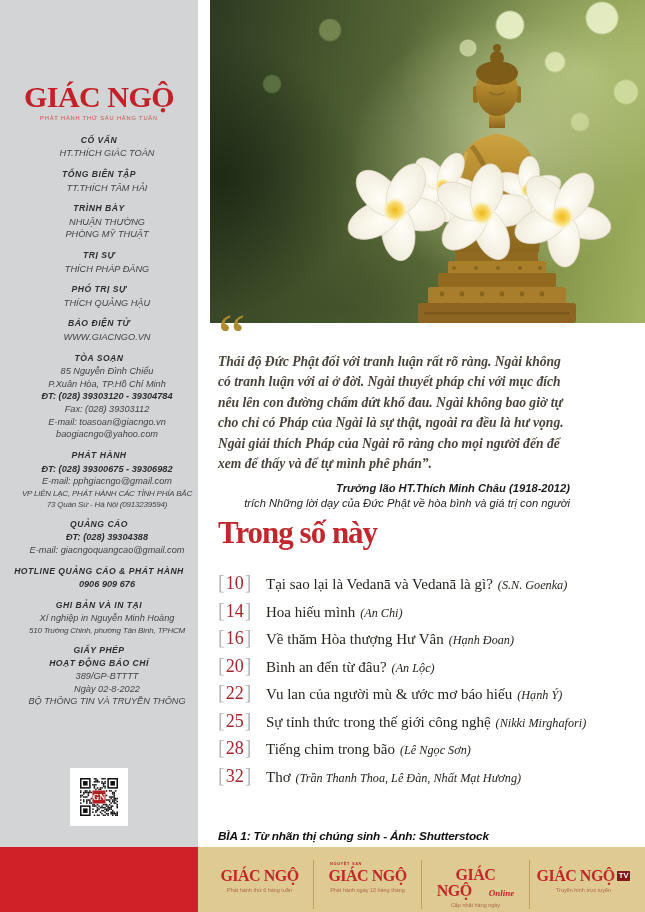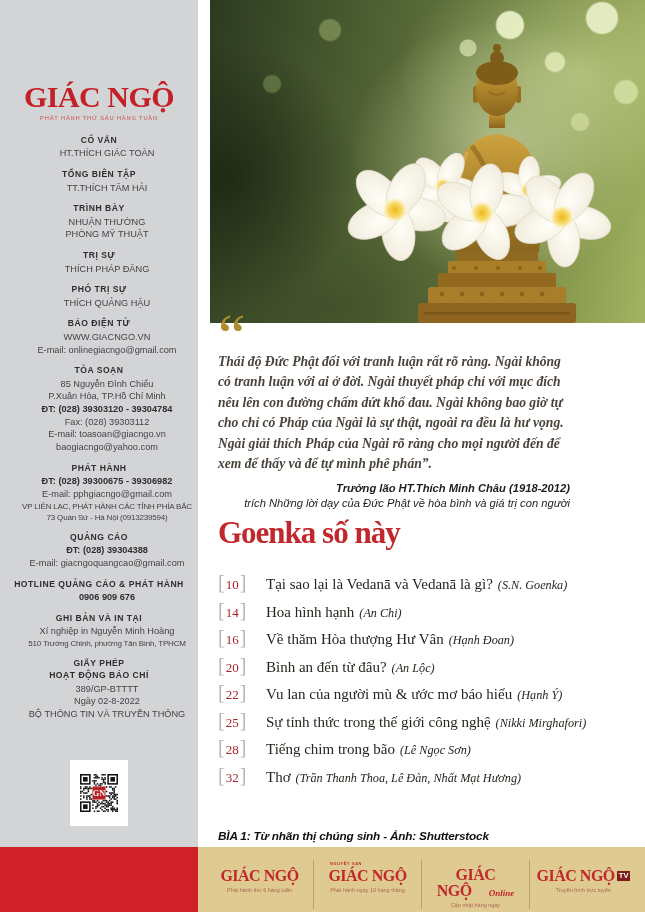--- a/index.html
+++ b/index.html
@@ -7,30 +7,30 @@
         font-family:"Liberation Sans",sans-serif;}
 
   
   .sidebar{position:absolute;left:0;top:0;width:198px;height:847px;background:#d3d4d6;
            text-align:center;color:#3b3b3d;}
   .sidebar-inner{padding-top:82px;}
   .logo{font-family:"Liberation Serif",serif;font-weight:bold;font-size:30px;line-height:1;
         color:#c32127;letter-spacing:-0.5px;}
   .logo-tagline{font-size:7px;transform:scale(.82);transform-origin:center top;
         letter-spacing:1px;color:#c9544e;margin-top:3px;margin-bottom:12px;white-space:nowrap;}
-  .mast-sec{margin-bottom:8px;}
+  .mast-sec{margin-bottom:8px;font-style:italic;}
   .mast-heading{font-weight:bold;font-size:8.6px;letter-spacing:.5px;line-height:1.45;
         white-space:pre-line;margin-bottom:1px;color:#2e2e30;}
   .mast-line{font-size:9.2px;line-height:1.38;color:#434345;margin-left:16px;}
   .mast-line.b{font-weight:bold;color:#2e2e30;}
   .mast-line.sm{font-size:8px;letter-spacing:-0.2px;}
 
   
   .qr{position:absolute;left:50%;bottom:21px;transform:translateX(-50%);
-      width:58px;height:66px;background:#ffffff;padding:10px;box-sizing:border-box;}
+      width:58px;height:58px;background:#ffffff;padding:10px;box-sizing:border-box;}
   .qr svg{display:block;width:100%;height:100%;}
 
   
   .photo{position:absolute;left:210px;top:0;width:435px;height:323px;overflow:hidden;
     background-color:#58683f;
     background-image:
       radial-gradient(circle 15px at 300px 25px, rgba(244,250,210,.85) 0 13px, transparent 15px),
       radial-gradient(circle 11px at 345px 62px, rgba(240,246,200,.7) 0 9px, transparent 11px),
       radial-gradient(circle 17px at 392px 18px, rgba(246,250,215,.8) 0 15px, transparent 17px),
       radial-gradient(circle 9px at 258px 48px, rgba(235,242,195,.6) 0 8px, transparent 9px),
@@ -55,21 +55,21 @@
   .quote-attr .src{font-weight:normal;text-align:right;}
 
   
   .toc{position:absolute;left:218px;top:516px;width:420px;}
   .toc-title{font-family:"Liberation Serif",serif;font-weight:bold;font-size:31px;line-height:1.1;
       color:#c1272d;letter-spacing:-1px;}
   .toc-list{margin-top:21px;}
   .toc-row{display:flex;align-items:baseline;margin-bottom:4.5px;}
   .toc-numwrap{font-family:"Liberation Serif",serif;flex:none;width:38px;text-align:left;white-space:nowrap;}
   .toc-bracket{color:#b4b5b7;font-size:20px;}
-  .toc-num{color:#a6242a;font-size:13px;padding:0 1px;margin-top:12px;}
+  .toc-num{color:#a6242a;font-size:18px;padding:0 1px;margin-top:12px;}
   .toc-item-title{font-family:"Liberation Serif",serif;font-size:15px;color:#28251f;
       margin-left:10px;white-space:nowrap;}
   .toc-author{font-family:"Liberation Serif",serif;font-style:italic;font-size:12.2px;
       color:#28251f;margin-left:5px;white-space:nowrap;}
 
   
   .caption{position:absolute;left:218px;top:829px;font-style:italic;font-weight:bold;
       font-size:11.8px;color:#0f0f0f;letter-spacing:-0.2px;}
 
   
@@ -117,21 +117,20 @@
             <div class="mast-heading">TRỊ SỰ</div>
             <div class="mast-line">THÍCH PHÁP ĐĂNG</div>
           </div>
           <div class="mast-sec">
             <div class="mast-heading">PHÓ TRỊ SỰ</div>
             <div class="mast-line">THÍCH QUẢNG HẬU</div>
           </div>
           <div class="mast-sec">
             <div class="mast-heading">BÁO ĐIỆN TỬ</div>
             <div class="mast-line">WWW.GIACNGO.VN</div>
-            <div class="mast-line">E-mail: onlinegiacngo@gmail.com</div>
           </div>
           <div class="mast-sec">
             <div class="mast-heading">TÒA SOẠN</div>
             <div class="mast-line">85 Nguyễn Đình Chiểu</div>
             <div class="mast-line">P.Xuân Hòa, TP.Hồ Chí Minh</div>
             <div class="mast-line b">ĐT: (028) 39303120 - 39304784</div>
             <div class="mast-line">Fax: (028) 39303112</div>
             <div class="mast-line">E-mail: toasoan@giacngo.vn</div>
             <div class="mast-line">baogiacngo@yahoo.com</div>
           </div>
@@ -466,30 +465,30 @@
   <div class="quote">
     <div class="quote-mark">“</div>
     <div class="quote-text">Thái độ Đức Phật đối với tranh luận rất rõ ràng. Ngài không có tranh luận với ai ở đời. Ngài thuyết pháp chỉ với mục đích nêu lên con đường chấm dứt khổ đau. Ngài không bao giờ tự cho chỉ có Pháp của Ngài là sự thật, ngoài ra đều là hư vọng. Ngài giải thích Pháp của Ngài rõ ràng cho mọi người đến để xem để thấy và để tự mình phê phán”.</div>
     <div class="quote-attr">
       <div>Trưởng lão HT.Thích Minh Châu (1918-2012)</div>
       <div class="src">trích Những lời dạy của Đức Phật về hòa bình và giá trị con người</div>
     </div>
   </div>
 
   <div class="toc">
-    <div class="toc-title">Goenka số này</div>
+    <div class="toc-title">Trong số này</div>
     <div class="toc-list">
         <div class="toc-row">
           <span class="toc-numwrap"><span class="toc-bracket">[</span><span class="toc-num">10</span><span class="toc-bracket">]</span></span>
           <span class="toc-item-title">Tại sao lại là Vedanā và Vedanā là gì?</span>
           <span class="toc-author">(S.N. Goenka)</span>
         </div>
         <div class="toc-row">
           <span class="toc-numwrap"><span class="toc-bracket">[</span><span class="toc-num">14</span><span class="toc-bracket">]</span></span>
-          <span class="toc-item-title">Hoa hình hạnh</span>
+          <span class="toc-item-title">Hoa hiếu mình</span>
           <span class="toc-author">(An Chi)</span>
         </div>
         <div class="toc-row">
           <span class="toc-numwrap"><span class="toc-bracket">[</span><span class="toc-num">16</span><span class="toc-bracket">]</span></span>
           <span class="toc-item-title">Về thăm Hòa thượng Hư Vân</span>
           <span class="toc-author">(Hạnh Đoan)</span>
         </div>
         <div class="toc-row">
           <span class="toc-numwrap"><span class="toc-bracket">[</span><span class="toc-num">20</span><span class="toc-bracket">]</span></span>
           <span class="toc-item-title">Bình an đến từ đâu?</span>

